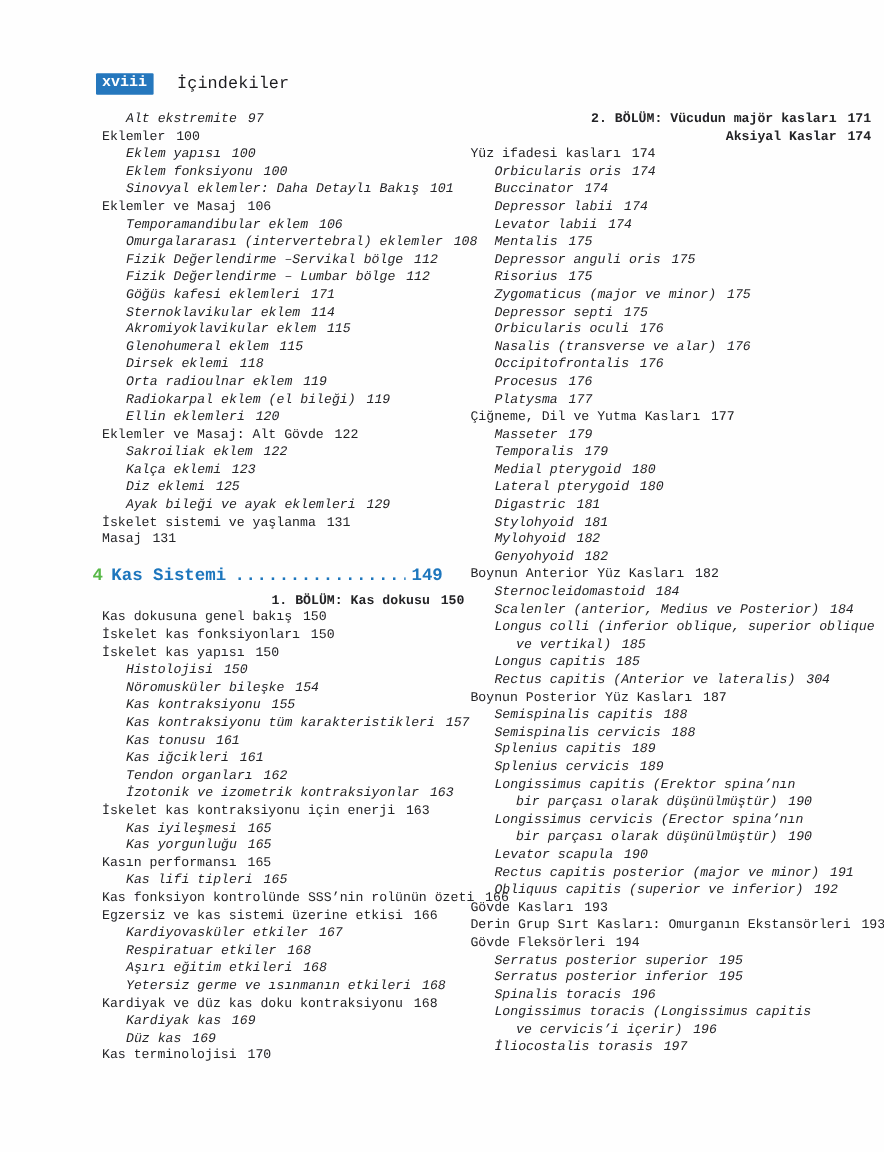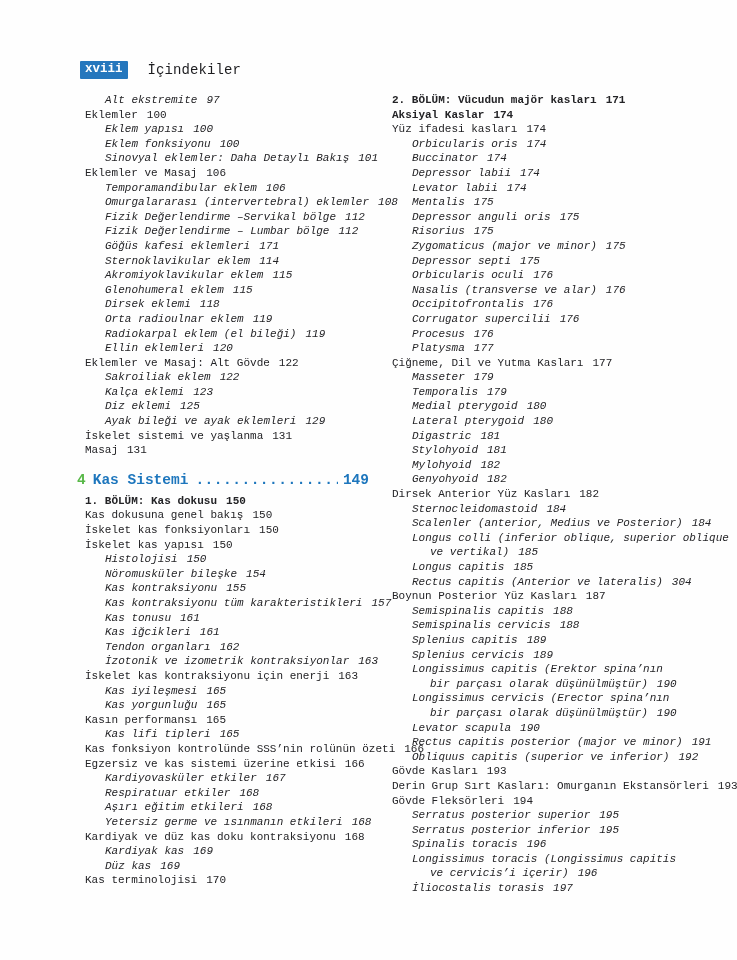--- a/index.html
+++ b/index.html
@@ -34,21 +34,21 @@
     position:absolute;top:93px;
   }
   .col-left{left:85px;width:302px;}
   .col-right{left:392px;width:334px;}
   .row{
     font-size:11px;
     line-height:14.6px;
     white-space:nowrap;
   }
   .r-main{padding-left:0;}
-  .r-bold{font-weight:700;}
+  .r-bold{font-weight:700;text-align:right;}
   .r-sub{font-style:italic;padding-left:20px;}
   .r-cont{font-style:italic;padding-left:38px;}
   .pg{margin-left:9px;}
   .r-chapter{
     display:flex;
     align-items:baseline;
     font-weight:700;
     font-size:14.5px;
     line-height:20px;
     margin:12px 0 4px -8px;
@@ -142,33 +142,32 @@
       <div class="row r-sub"><span class="t">Depressor labii</span><span class="pg">174</span></div>
       <div class="row r-sub"><span class="t">Levator labii</span><span class="pg">174</span></div>
       <div class="row r-sub"><span class="t">Mentalis</span><span class="pg">175</span></div>
       <div class="row r-sub"><span class="t">Depressor anguli oris</span><span class="pg">175</span></div>
       <div class="row r-sub"><span class="t">Risorius</span><span class="pg">175</span></div>
       <div class="row r-sub"><span class="t">Zygomaticus (major ve minor)</span><span class="pg">175</span></div>
       <div class="row r-sub"><span class="t">Depressor septi</span><span class="pg">175</span></div>
       <div class="row r-sub"><span class="t">Orbicularis oculi</span><span class="pg">176</span></div>
       <div class="row r-sub"><span class="t">Nasalis (transverse ve alar)</span><span class="pg">176</span></div>
       <div class="row r-sub"><span class="t">Occipitofrontalis</span><span class="pg">176</span></div>
-      <div class="row r-sub"><span class="t">Corrugator supercilii</span><span class="pg">176</span></div>
       <div class="row r-sub"><span class="t">Procesus</span><span class="pg">176</span></div>
       <div class="row r-sub"><span class="t">Platysma</span><span class="pg">177</span></div>
       <div class="row r-main"><span class="t">Çiğneme, Dil ve Yutma Kasları</span><span class="pg">177</span></div>
       <div class="row r-sub"><span class="t">Masseter</span><span class="pg">179</span></div>
       <div class="row r-sub"><span class="t">Temporalis</span><span class="pg">179</span></div>
       <div class="row r-sub"><span class="t">Medial pterygoid</span><span class="pg">180</span></div>
       <div class="row r-sub"><span class="t">Lateral pterygoid</span><span class="pg">180</span></div>
       <div class="row r-sub"><span class="t">Digastric</span><span class="pg">181</span></div>
       <div class="row r-sub"><span class="t">Stylohyoid</span><span class="pg">181</span></div>
       <div class="row r-sub"><span class="t">Mylohyoid</span><span class="pg">182</span></div>
       <div class="row r-sub"><span class="t">Genyohyoid</span><span class="pg">182</span></div>
-      <div class="row r-main"><span class="t">Dirsek Anterior Yüz Kasları</span><span class="pg">182</span></div>
+      <div class="row r-main"><span class="t">Boynun Anterior Yüz Kasları</span><span class="pg">182</span></div>
       <div class="row r-sub"><span class="t">Sternocleidomastoid</span><span class="pg">184</span></div>
       <div class="row r-sub"><span class="t">Scalenler (anterior, Medius ve Posterior)</span><span class="pg">184</span></div>
       <div class="row r-sub"><span class="t">Longus colli (inferior oblique, superior oblique</span></div>
       <div class="row r-cont"><span class="t">ve vertikal)</span><span class="pg">185</span></div>
       <div class="row r-sub"><span class="t">Longus capitis</span><span class="pg">185</span></div>
       <div class="row r-sub"><span class="t">Rectus capitis (Anterior ve lateralis)</span><span class="pg">304</span></div>
       <div class="row r-main"><span class="t">Boynun Posterior Yüz Kasları</span><span class="pg">187</span></div>
       <div class="row r-sub"><span class="t">Semispinalis capitis</span><span class="pg">188</span></div>
       <div class="row r-sub"><span class="t">Semispinalis cervicis</span><span class="pg">188</span></div>
       <div class="row r-sub"><span class="t">Splenius capitis</span><span class="pg">189</span></div>

